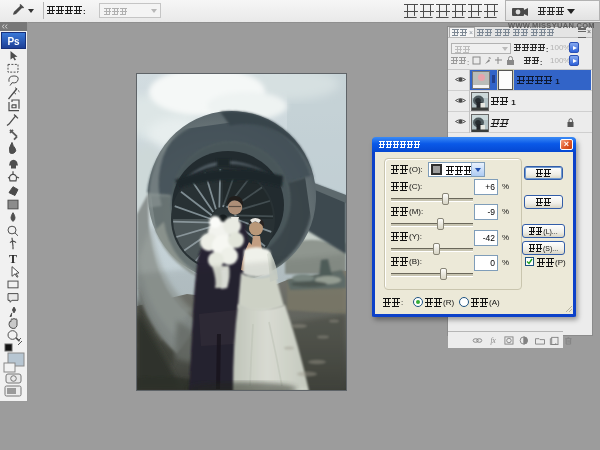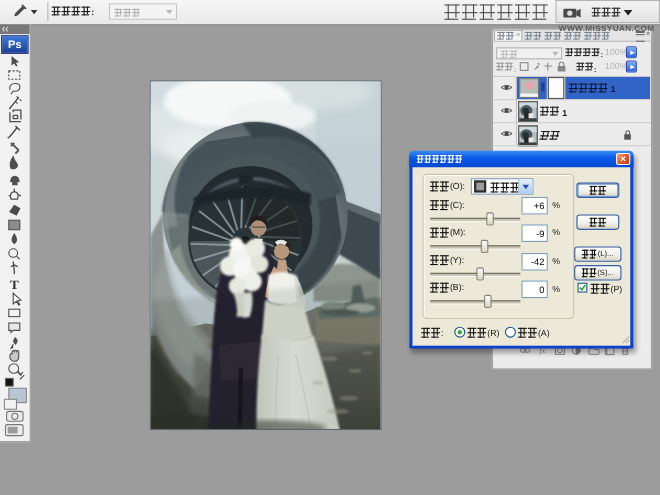--- a/index.html
+++ b/index.html
@@ -371,21 +371,21 @@
           <use href="#minip"></use>
         </svg></div>
   <div class="abs" style="left:43px;top:92px;color:#1a1a1a;transform:skewX(-12deg)"><i class="zt" style="width:8px;height:8px"></i><i class="zt" style="width:8px;height:8px"></i></div>
   <svg class="abs" style="left:118px;top:91px" width="9" height="10" viewBox="0 0 9 10">
    <rect x="1.5" y="4" width="6" height="5" fill="#555"></rect>
         <path d="M3 4 V2.5 a1.7 1.7 0 0 1 3.4 0 V4" fill="none" stroke="#555"></path>
   </svg>
   <div class="abs" style="left:0;top:105px;width:144px;height:1px;background:#cfcfcf"></div>
   <div class="abs" style="left:21px;top:43px;width:1px;height:63px;background:#c2c2c2"></div>
 
-  <div class="abs" style="left:0;top:282px;width:115px;height:16px;background:#ececec;border-top:1px solid #b5b5b5">
+  <div class="abs" style="left:0;top:304px;width:115px;height:16px;background:#ececec;border-top:1px solid #b5b5b5">
    <svg class="abs" style="left:22px;top:4px" width="104" height="9" viewBox="0 0 110 10">
     <g stroke="#828282" fill="none">
      <ellipse cx="3.5" cy="5" rx="2.8" ry="2"></ellipse>
             <ellipse cx="7.5" cy="5" rx="2.8" ry="2"></ellipse>
      <text x="20" y="8" font-size="8" font-style="italic" fill="#828282" stroke="none" font-family="Liberation Serif">fx</text>
      <rect x="36" y="1" width="9" height="8"></rect>
             <circle cx="40.5" cy="5" r="2.5"></circle>
      <circle cx="57" cy="5" r="4"></circle>
             <path d="M57 1 a4 4 0 0 1 0 8 Z" fill="#828282"></path>
      <path d="M70 3 h4 l1 1 h5 v5 h-10 Z"></path>

